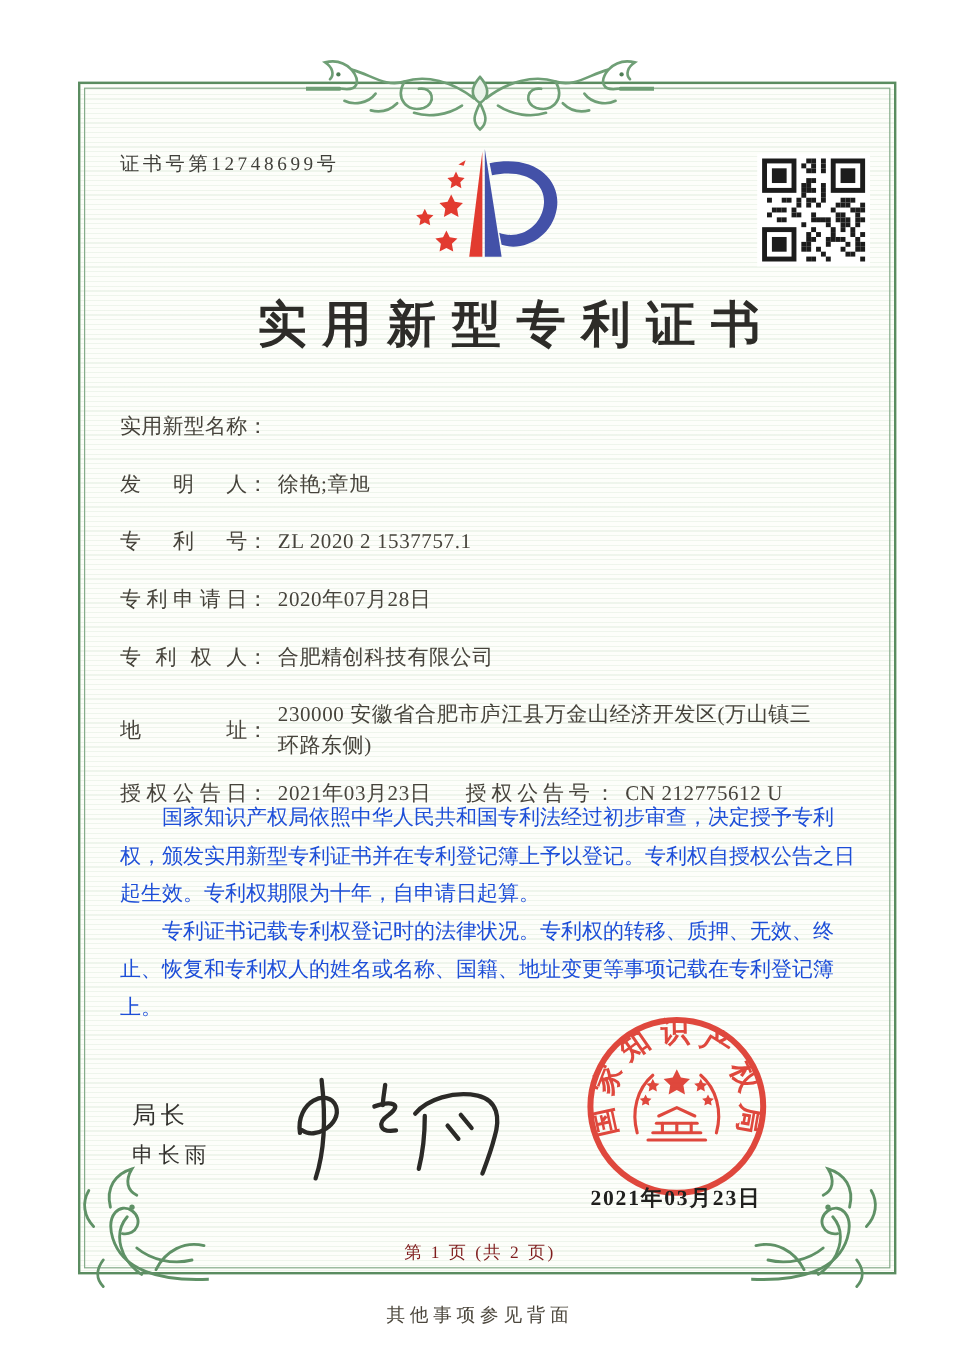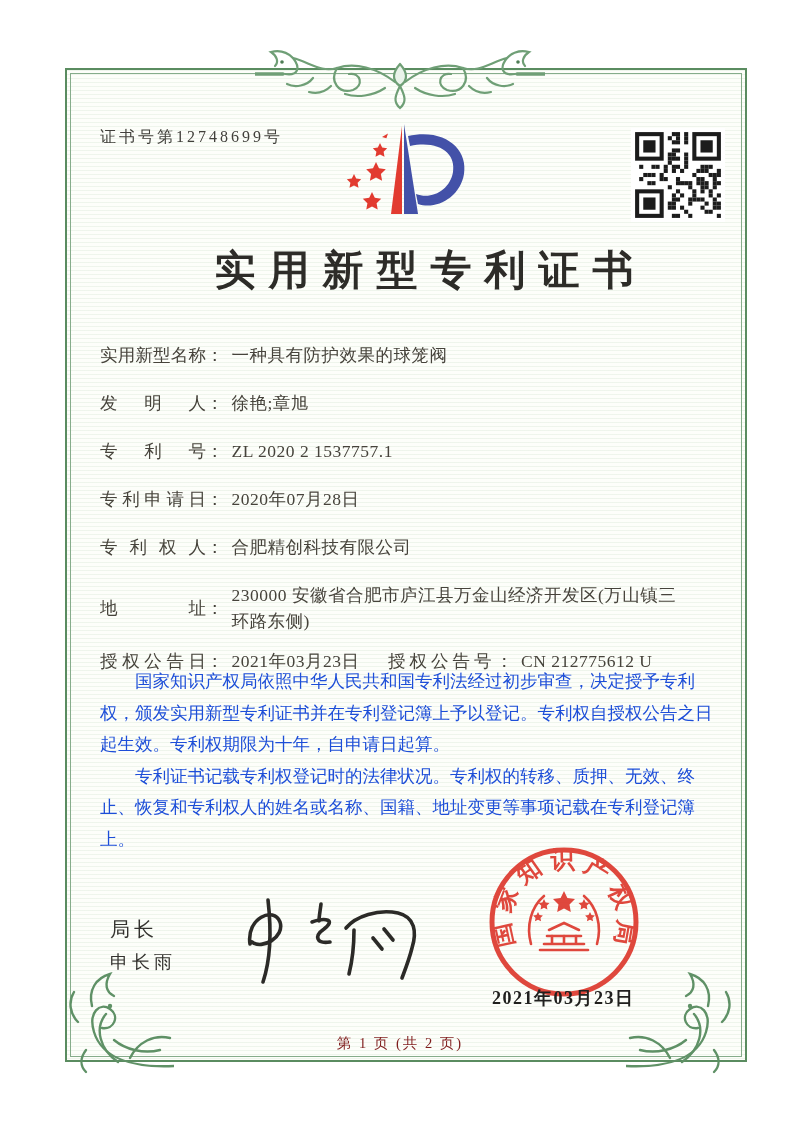--- a/index.html
+++ b/index.html
@@ -260,21 +260,20 @@
         <rect x="8" y="64" width="12" height="12"></rect>
       </svg>
   </div>
 
   <div class="title">实用新型专利证书</div>
 
   <div class="fields">
     <div class="frow">
       <span class="flabel">实用新型名称</span>
         <span class="fcolon">：</span>
-      <span class="fvalue">一种具有防护效果的球笼阀</span>
     </div>
     <div class="frow">
       <span class="flabel">发明人</span>
         <span class="fcolon">：</span>
       <span class="fvalue">徐艳;章旭</span>
     </div>
     <div class="frow">
       <span class="flabel">专利号</span>
         <span class="fcolon">：</span>
       <span class="fvalue">ZL 2020 2 1537757.1</span>
@@ -349,14 +348,15 @@
           <path d="M72,106 H120"></path>
           <path d="M63,100 C58,82 63,63 76,52"></path>
           <path d="M129,100 C134,82 129,63 116,52"></path>
         </g>
       </g>
     </g>
   </svg>
   <div class="seal-date">2021年03月23日</div>
 
   <div class="page-no">第 1 页 (共 2 页)</div>
+  <div class="back-note">其他事项参见背面</div>
 
 </div>
 
 </body></html>

